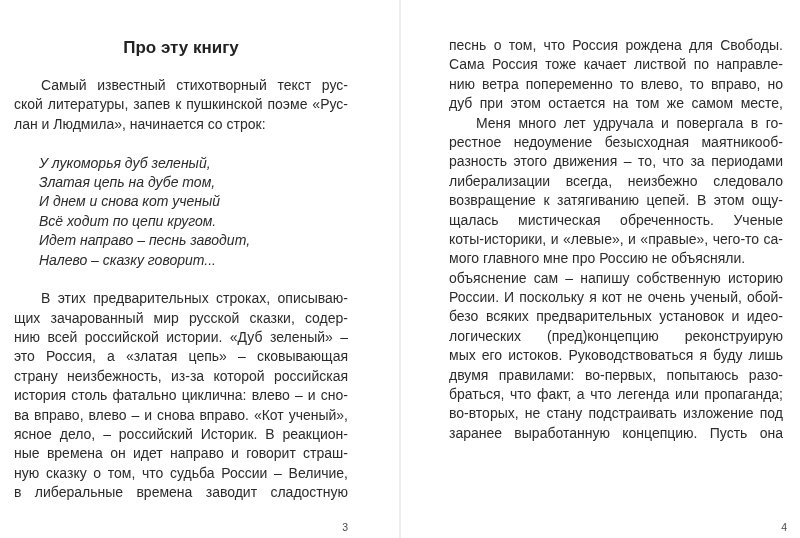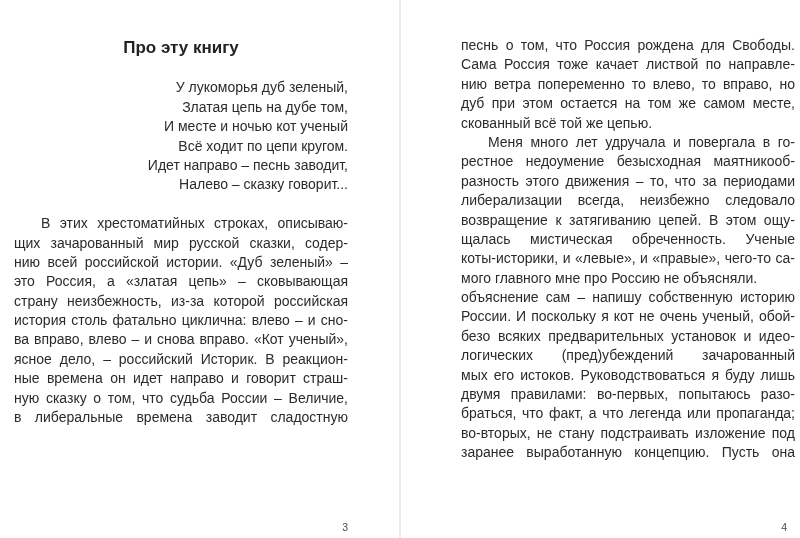--- a/index.html
+++ b/index.html
@@ -24,21 +24,21 @@
     background: #ececec;
   }
   .text-col {
     position: absolute;
     width: 334px;
     color: #2b2b2b;
     font-size: 14px;
     line-height: 19.4px;
   }
   .left-col  { left: 14px; top: 29px; }
-  .right-col { left: 60px; top: 36px; }
+  .right-col { left: 48px; top: 36px; }
   .chapter-title {
     margin: 8px 0 17px 0;
     font-size: 17px;
     font-weight: bold;
     line-height: 22px;
     text-align: center;
     color: #222222;
   }
   .block { margin: 0; }
   .block.poem { margin: 19.4px 0; }
@@ -46,51 +46,56 @@
     height: 19.4px;
     line-height: 19.4px;
     white-space: nowrap;
   }
   .line.just {
     text-align: justify;
     text-align-last: justify;
   }
   .line.no-just { text-align-last: left; }
   .line.indent { text-indent: 27px; }
-  .line.poem-line { padding-left: 25px; text-align: right; }
+  .line.poem-line { padding-left: 25px; text-align: left; font-style: italic; }
   .page-number {
     position: absolute;
     top: 521px;
     width: 334px;
     font-size: 10.5px;
     color: #4a4a4a;
     text-align: right;
   }
   .pn-left  { left: 14px; }
   .pn-right { left: 52px; }
 </style>
 </head>
 <body>
 
 <div class="screen">
 
   <div class="page page-left">
     <div class="text-col left-col">
       <h1 class="chapter-title">Про эту книгу</h1>
       <div>
+          <div class="block paragraph">
+            <div class="line just indent">Самый известный стихотворный текст рус-</div>
+            <div class="line just">ской литературы, запев к пушкинской поэме «Рус-</div>
+            <div class="line just no-just">лан и Людмила», начинается со строк:</div>
+          </div>
           <div class="block poem">
             <div class="line poem-line">У лукоморья дуб зеленый,</div>
             <div class="line poem-line">Златая цепь на дубе том,</div>
-            <div class="line poem-line">И месте и ночью кот ученый</div>
+            <div class="line poem-line">И днем и снова кот ученый</div>
             <div class="line poem-line">Всё ходит по цепи кругом.</div>
             <div class="line poem-line">Идет направо – песнь заводит,</div>
             <div class="line poem-line">Налево – сказку говорит...</div>
           </div>
           <div class="block paragraph">
-            <div class="line just indent">В этих хрестоматийных строках, описываю-</div>
+            <div class="line just indent">В этих предварительных строках, описываю-</div>
             <div class="line just">щих зачарованный мир русской сказки, содер-</div>
             <div class="line just">нию всей российской истории. «Дуб зеленый» –</div>
             <div class="line just">это Россия, а «златая цепь» – сковывающая</div>
             <div class="line just">страну неизбежность, из-за которой российская</div>
             <div class="line just">история столь фатально циклична: влево – и сно-</div>
             <div class="line just">ва вправо, влево – и снова вправо. «Кот ученый»,</div>
             <div class="line just">ясное дело, – российский Историк. В реакцион-</div>
             <div class="line just">ные времена он идет направо и говорит страш-</div>
             <div class="line just">ную сказку о том, что судьба России – Величие,</div>
             <div class="line just">в либеральные времена заводит сладостную</div>
@@ -103,37 +108,36 @@
   <div class="divider"></div>
 
   <div class="page page-right">
     <div class="text-col right-col">
       <div>
           <div class="block paragraph">
             <div class="line just">песнь о том, что Россия рождена для Свободы.</div>
             <div class="line just">Сама Россия тоже качает листвой по направле-</div>
             <div class="line just">нию ветра попеременно то влево, то вправо, но</div>
             <div class="line just">дуб при этом остается на том же самом месте,</div>
-            <div class="line just no-just">скованный всё той же цепью.</div>
           </div>
           <div class="block paragraph">
             <div class="line just indent">Меня много лет удручала и повергала в го-</div>
             <div class="line just">рестное недоумение безысходная маятникооб-</div>
             <div class="line just">разность этого движения – то, что за периодами</div>
             <div class="line just">либерализации всегда, неизбежно следовало</div>
             <div class="line just">возвращение к затягиванию цепей. В этом ощу-</div>
             <div class="line just">щалась мистическая обреченность. Ученые</div>
             <div class="line just">коты-историки, и «левые», и «правые», чего-то са-</div>
             <div class="line just no-just">мого главного мне про Россию не объясняли.</div>
           </div>
           <div class="block paragraph">
             <div class="line just">объяснение сам – напишу собственную историю</div>
             <div class="line just">России. И поскольку я кот не очень ученый, обой-</div>
             <div class="line just">безо всяких предварительных установок и идео-</div>
-            <div class="line just">логических (пред)убеждений зачарованный</div>
+            <div class="line just">логических (пред)концепцию реконструирую</div>
             <div class="line just">мых его истоков. Руководствоваться я буду лишь</div>
             <div class="line just">двумя правилами: во-первых, попытаюсь разо-</div>
             <div class="line just">браться, что факт, а что легенда или пропаганда;</div>
             <div class="line just">во-вторых, не стану подстраивать изложение под</div>
             <div class="line just">заранее выработанную концепцию. Пусть она</div>
           </div>
         </div>
     </div>
     <div class="page-number pn-right">4</div>
   </div>

